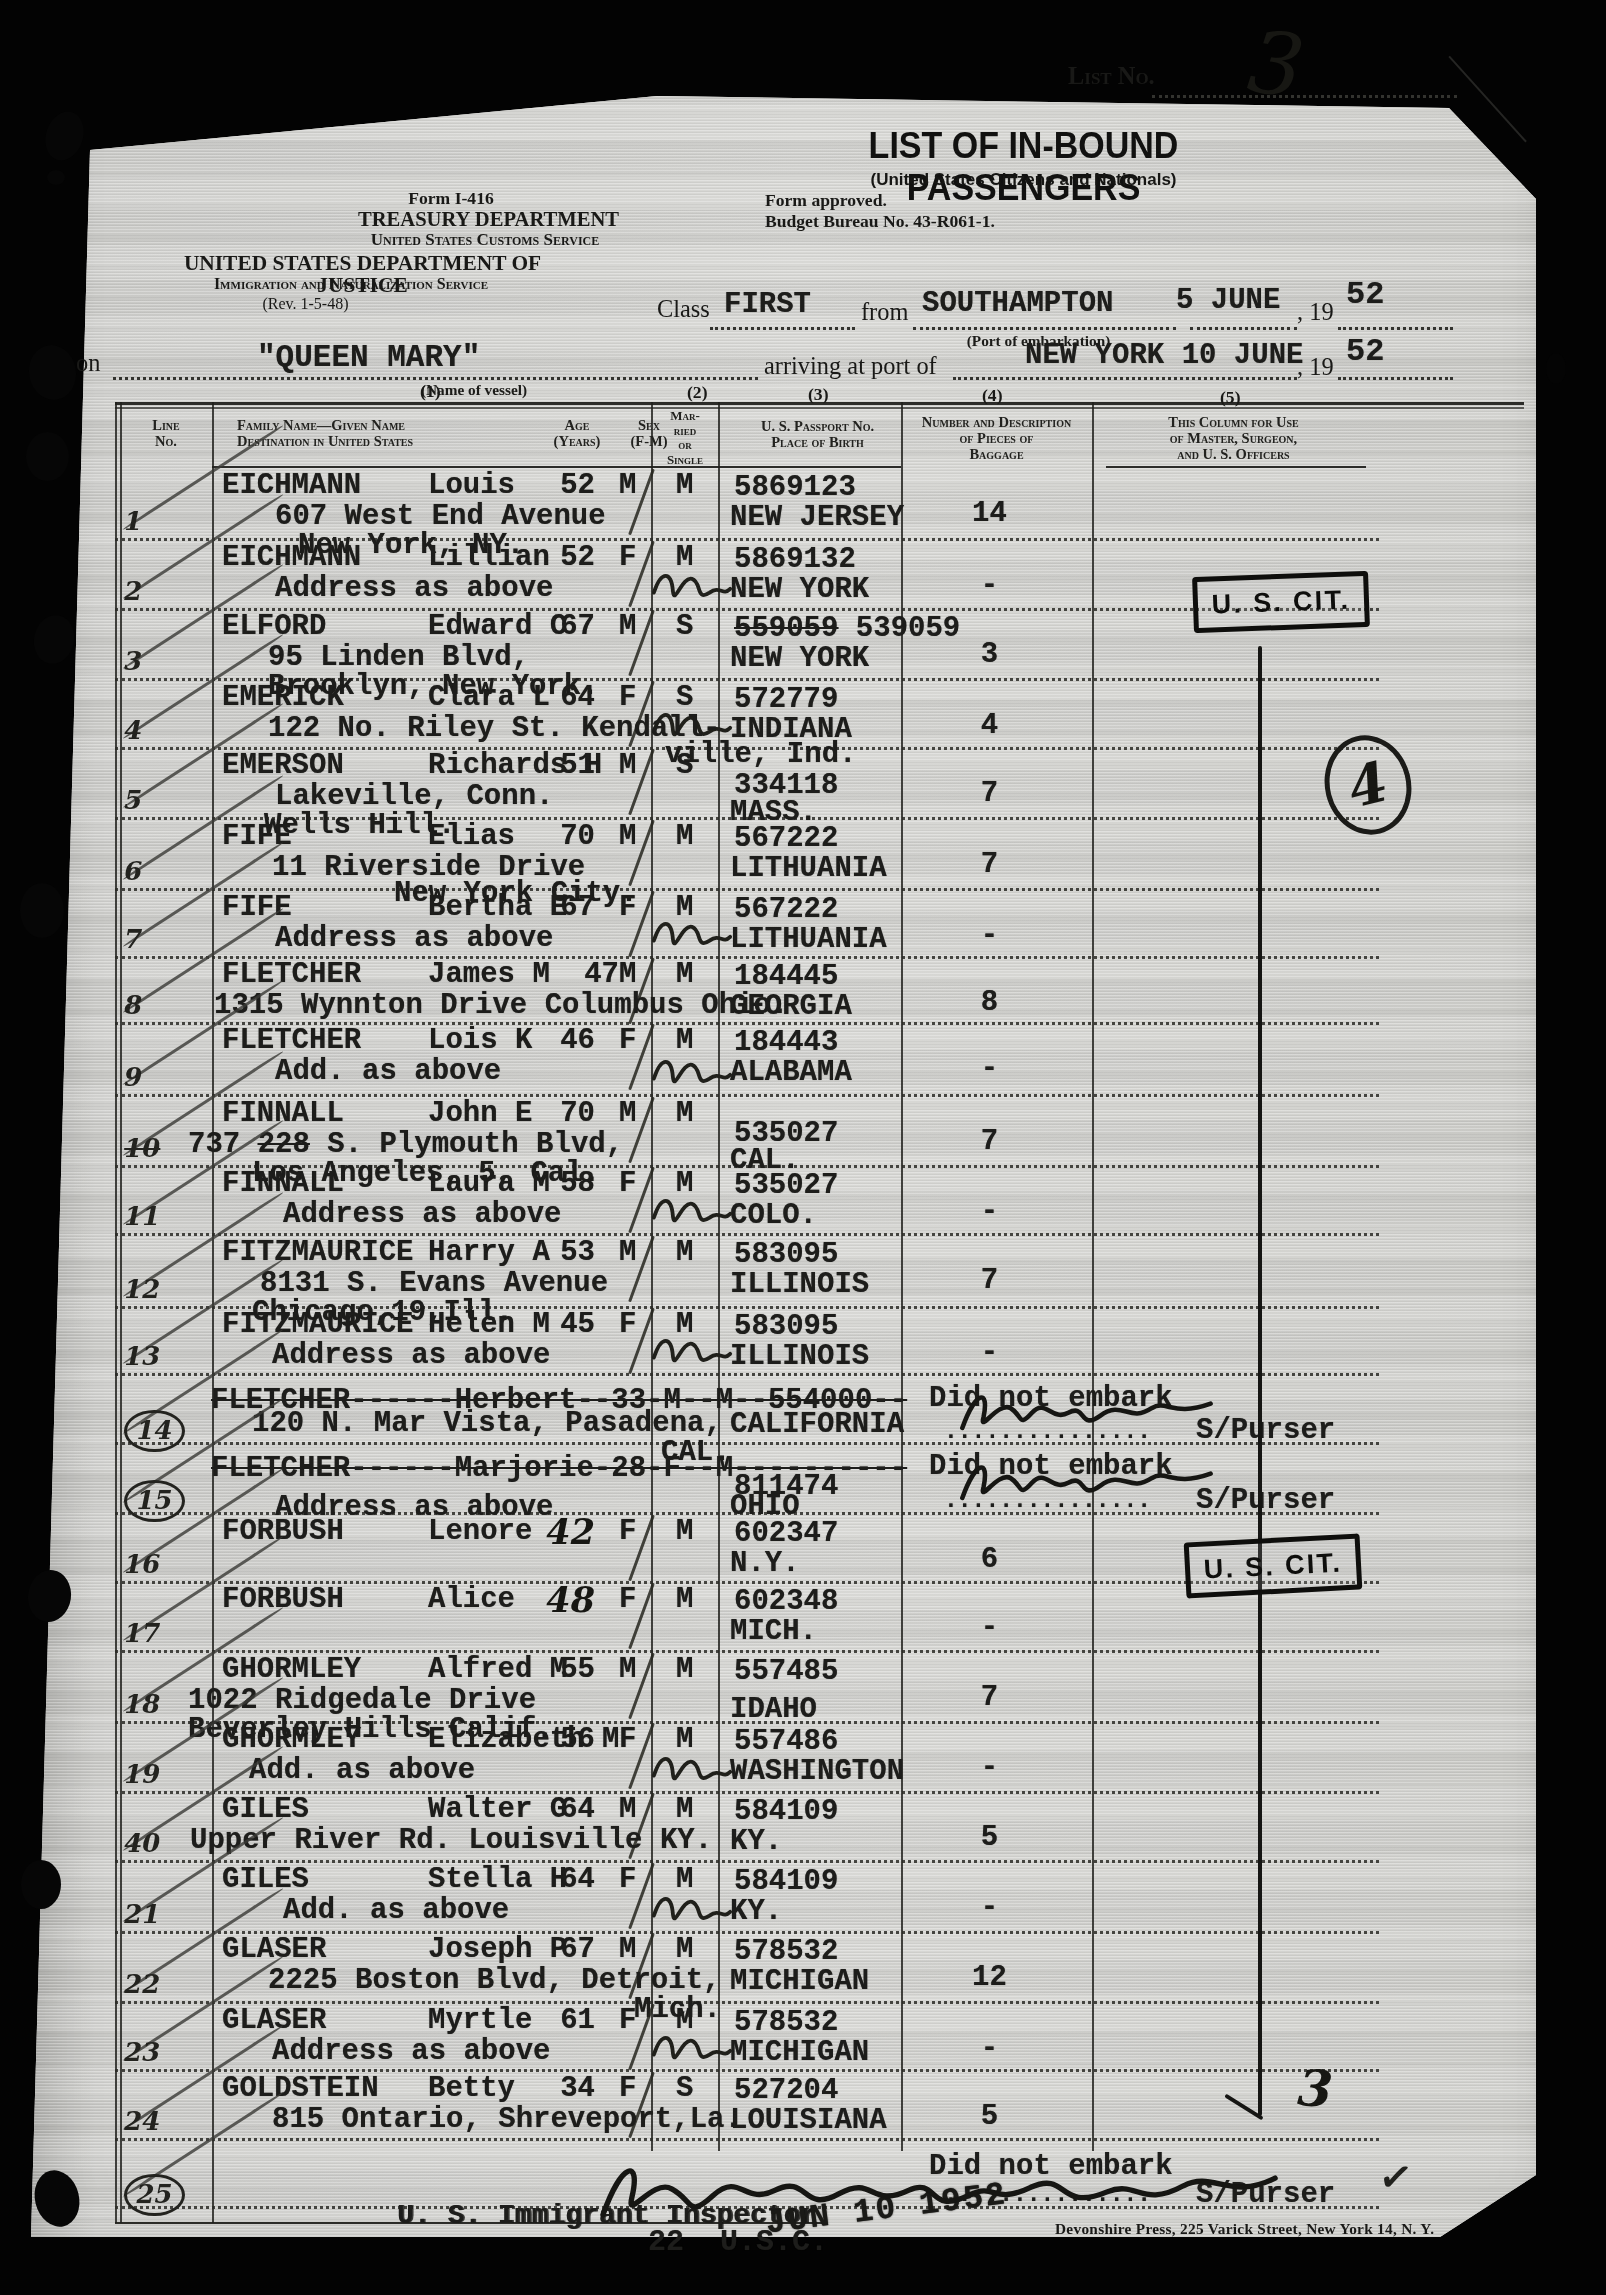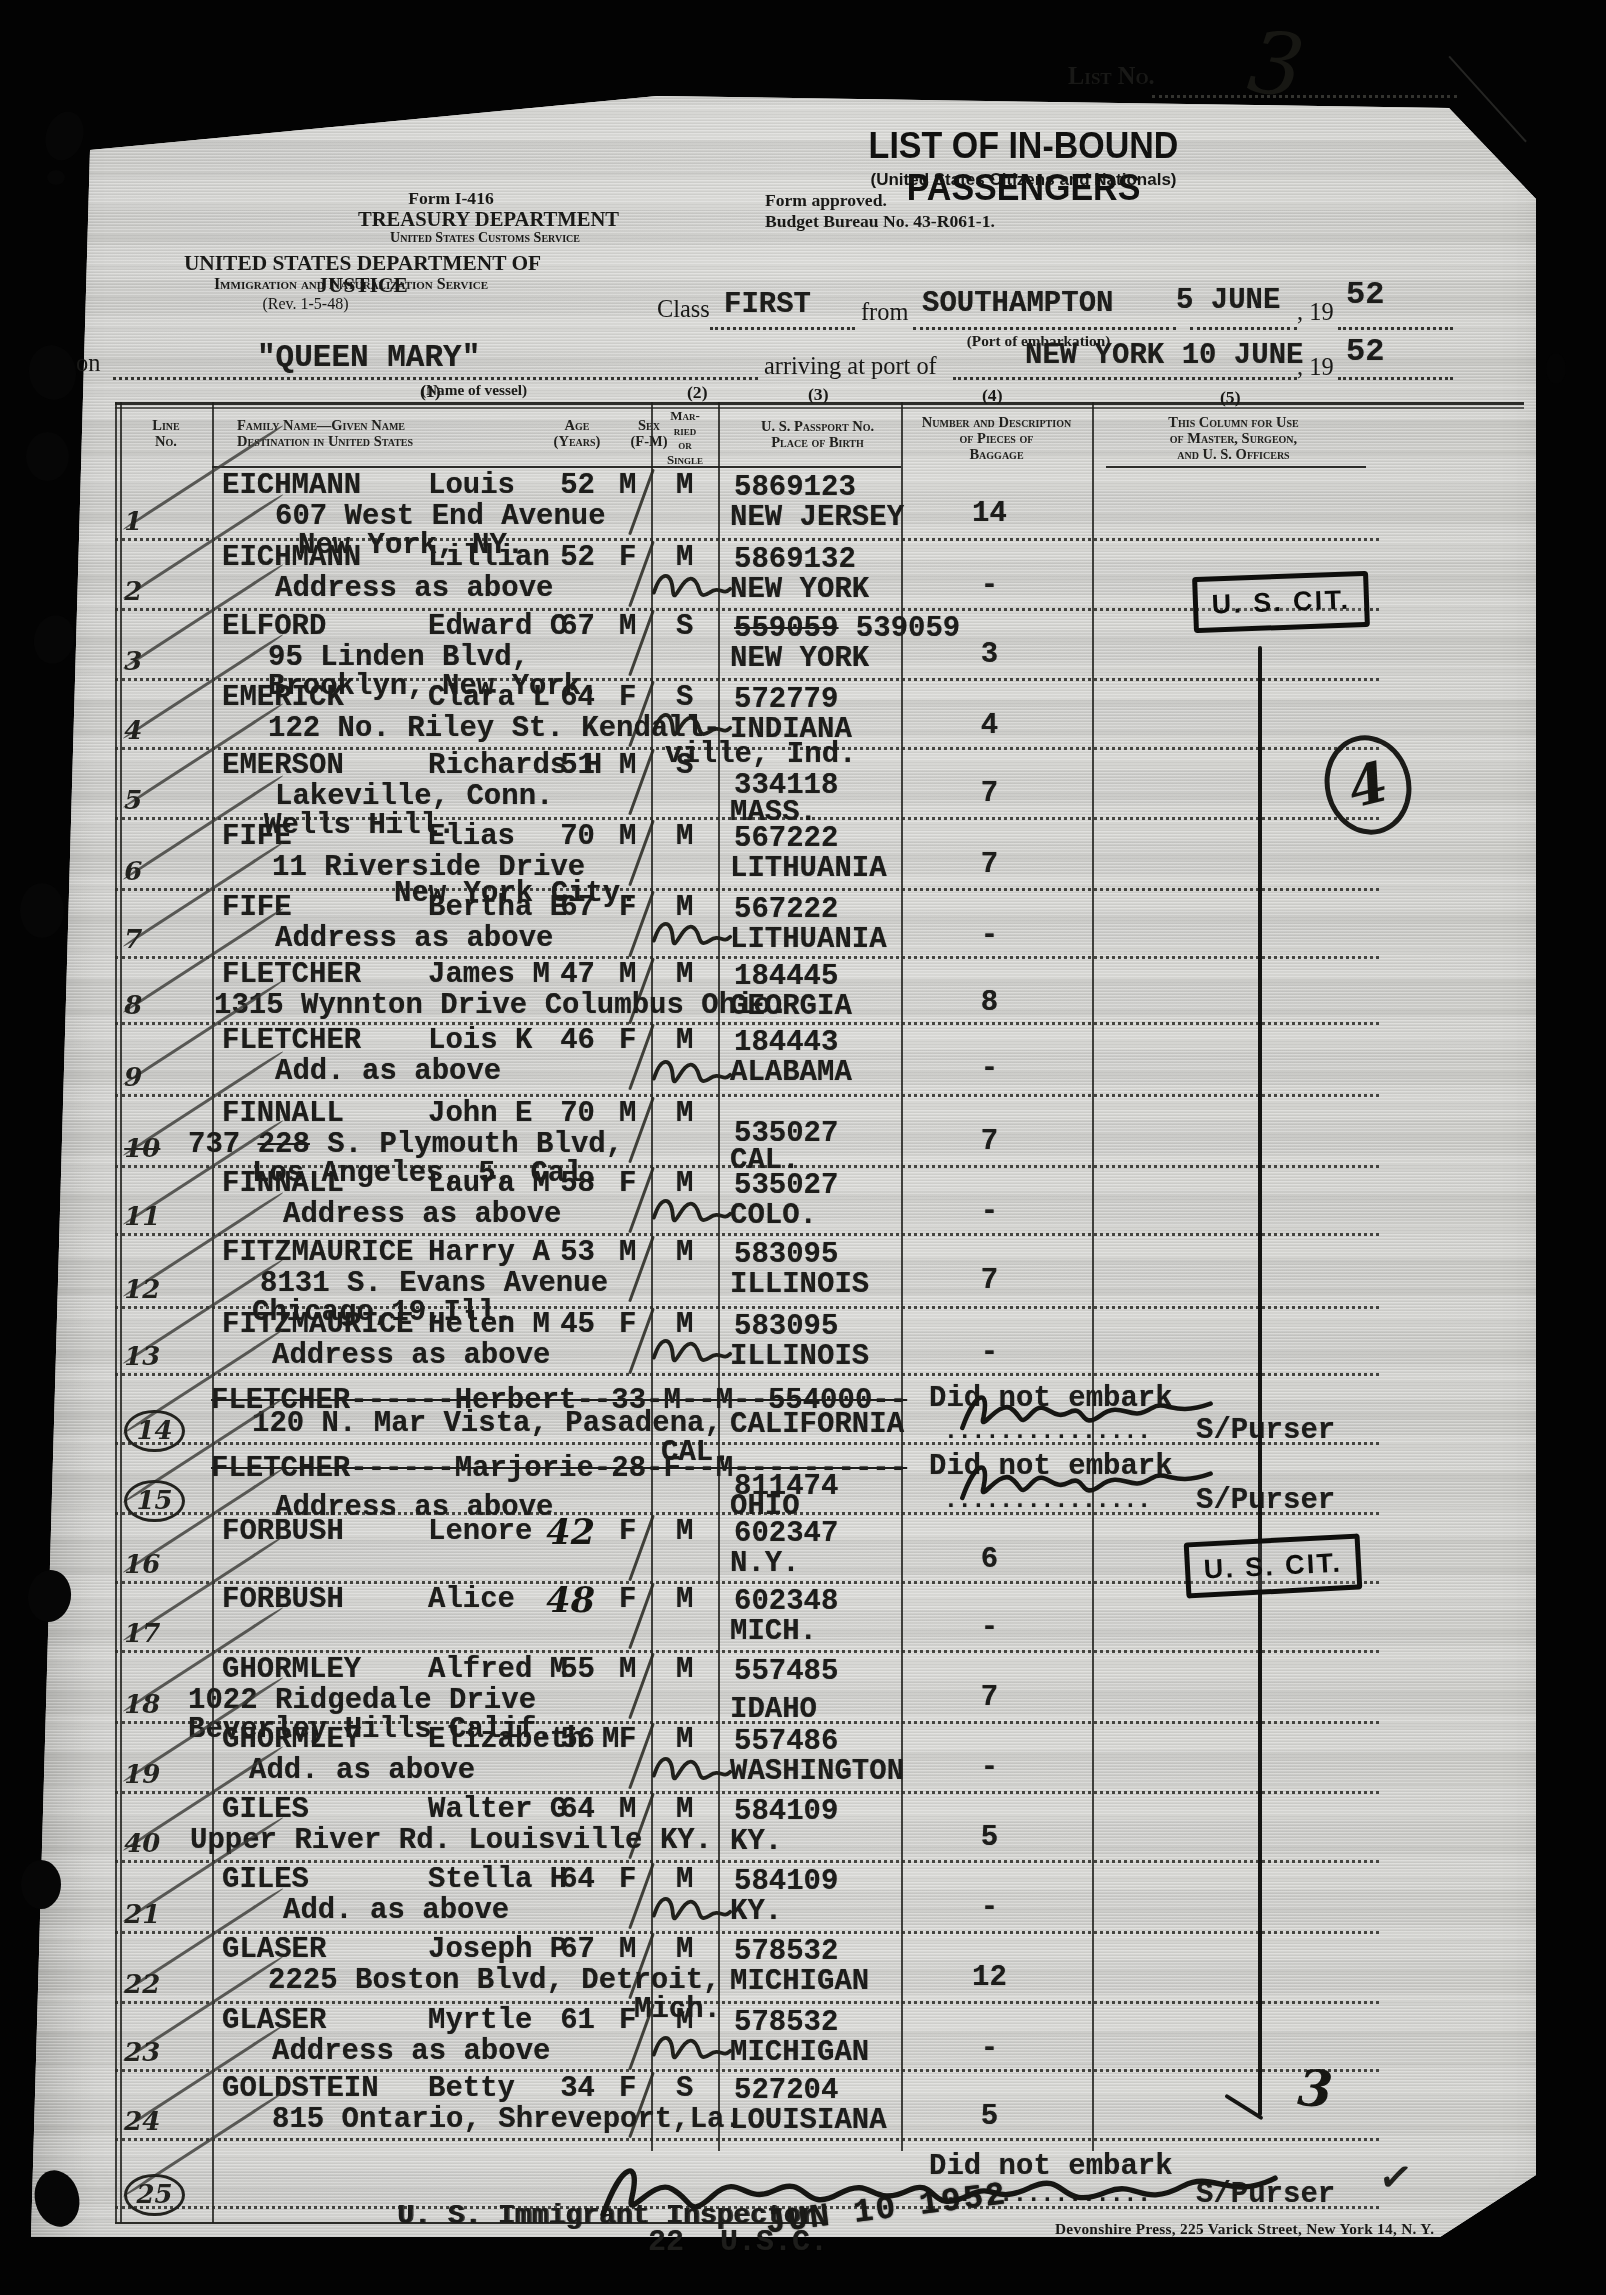--- a/index.html
+++ b/index.html
@@ -54,21 +54,21 @@
   <div class="hole" style="left:26px;top:432px;width:43px;height:49px;"></div>
   <div class="hole" style="left:34px;top:615px;width:40px;height:49px;transform:rotate(12deg);"></div>
   <div class="hole" style="left:20px;top:883px;width:44px;height:55px;"></div>
   <div class="hole" style="left:27.5px;top:1570px;width:43px;height:52px;transform:rotate(8deg);"></div>
   <div class="hole" style="left:21.4px;top:1860px;width:40px;height:49px;"></div>
   <div class="hole" style="left:35px;top:2170px;width:44px;height:57px;transform:rotate(-14deg);"></div>
   <div class="hole" style="left:1546px;top:353px;width:20px;height:31px;opacity:.55;"></div>
 
   <div class="abs s b ctr" style="left:367px;top:189px;width:168px;font-size:17.6px;">Form I-416</div>
   <div class="abs s b ctr" style="left:336px;top:209px;width:305px;font-size:20.6px;">TREASURY DEPARTMENT</div>
-  <div class="abs s b sc ctr" style="left:336px;top:231px;width:298px;font-size:14px;">United States Customs Service</div>
+  <div class="abs s b sc ctr" style="left:336px;top:231px;width:298px;font-size:17px;">United States Customs Service</div>
   <div class="abs s b" style="left:765px;top:191px;font-size:17.6px;">Form approved.</div>
   <div class="abs s b" style="left:765px;top:212px;font-size:17.6px;">Budget Bureau No. 43-R061-1.</div>
   <div class="abs s b ctr" style="left:160px;top:252px;width:405px;font-size:21.4px;">UNITED STATES DEPARTMENT OF JUSTICE</div>
   <div class="abs s b sc ctr" style="left:160px;top:276px;width:382px;font-size:16px;">Immigration and Naturalization Service</div>
   <div class="abs s ctr" style="left:214px;top:296px;width:183px;font-size:16px;">(Rev. 1-5-48)</div>
 
   <div class="abs s sc" style="left:1068px;top:63px;font-size:24.4px;font-weight:700;">List No.</div>
   <div class="abs dot" style="left:1152px;top:95px;width:305px;"></div>
   <div class="abs hand" style="left:1249px;top:13.7px;font-size:86px;transform:rotate(7deg);font-weight:400;">3</div>
   <div class="abs" style="left:1430px;top:98px;width:115px;height:2.3px;background:#3c3c38;transform:rotate(48deg);opacity:.6;"></div>
@@ -261,21 +261,21 @@
           <path d="M5 40 C 15 10, 28 12, 30 38 C 32 58, 42 18, 55 22 C 68 26, 60 52, 78 40 C 92 30, 95 45, 105 35" stroke="#20201b" stroke-width="5" fill="none" stroke-linecap="round"></path>
         </svg>
         <div class="t" style="position: absolute; left: 160px; top: 34px;">Address as above</div>
       </div>
       <div class="row" style="top: 957px; height: 66px;">
         <div class="sep" style="position: absolute; left: 0px; top: 65px; width: 1264px;"></div>
         <div class="tick" style="left: 7.6px; top: 54px;"></div>
         <div class="lineno" style="left: 9.2px; top: 33px;">8</div>
         <div class="t" style="position: absolute; left: 107px; top: 3.1px;">FLETCHER</div>
         <div class="t" style="position: absolute; left: 313px; top: 3.1px;">James M</div>
-        <div class="t" style="position: absolute; left: 431px; top: 3.1px; width: 49px; text-align: right;">47</div>
+        <div class="t" style="position: absolute; left: 431px; top: 3.1px; width: 49px; text-align: right; padding-left: 24px;">47</div>
         <div class="t" style="position: absolute; left: 504px; top: 3.1px;">M</div>
         <div class="t" style="position: absolute; left: 561px; top: 3.1px;">M</div>
         <div class="t" style="position: absolute; left: 619px; top: 4.6px;">184445</div>
         <div class="t" style="position: absolute; left: 615px; top: 35px;">GEORGIA</div>
         <div class="t" style="position: absolute; left: 848px; top: 31px; width: 53px; text-align: center;">8</div>
         <div class="slash" style="left: 525px; top: -1.5px;"></div>
         <div class="t" style="position: absolute; left: 99px; top: 34px;">1315 Wynnton Drive Columbus Ohio.</div>
       </div>
       <div class="row" style="top: 1023px; height: 73px;">
         <div class="sep" style="position: absolute; left: 0px; top: 71px; width: 1264px;"></div>

